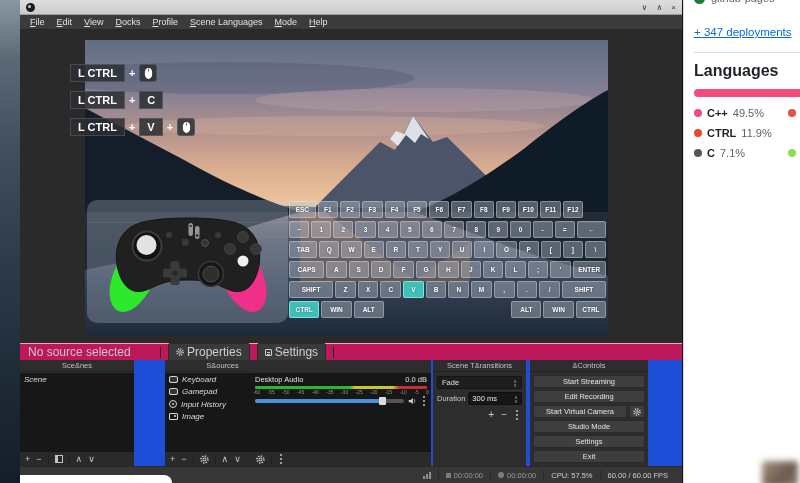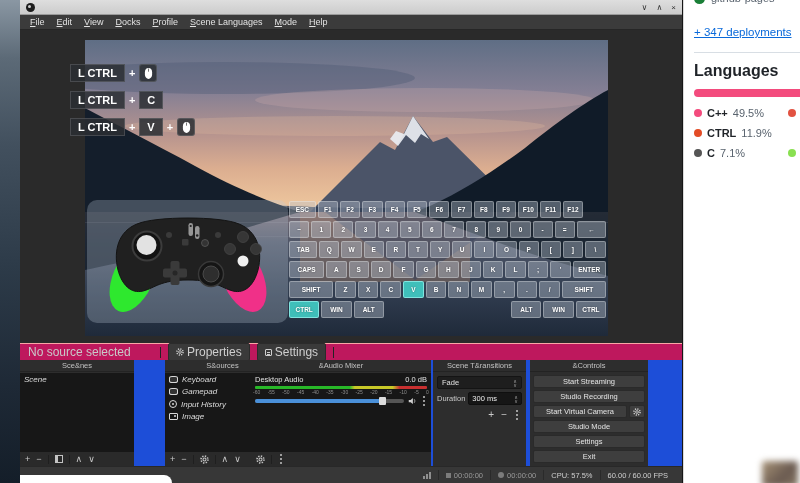--- a/index.html
+++ b/index.html
@@ -592,21 +592,20 @@
             <circle cx="6" cy="6" r="4.6" fill="none" stroke="#c4c4c4" stroke-width="2.2" stroke-dasharray="1.8 1.8"></circle>
             <circle cx="6" cy="6" r="2" fill="none" stroke="#c4c4c4" stroke-width="1.4"></circle>
           </svg>
           <span class="tb-sep"></span>
           <span>∧</span>
           <span>∨</span>
         </div>
       </div>
 
       <div class="dock dock-mixer">
-        <div class="dock-header">&amp;Audio Mixer</div>
         <div class="dock-body">
           <div class="mix-head">
             <span>Desktop Audio</span>
             <span>0.0 dB</span>
           </div>
           <div class="meter"></div>
           <div class="ticks">
 
           <span>-60</span>
               <span>-55</span>
@@ -676,21 +675,21 @@
         <div class="dock-header">&amp;Controls</div>
         <div class="dock-body panel">
           <div class="ctl">
 
               <div class="ctl-row">
                 <div class="ctl-btn">Start Streaming</div>
 
               </div>
 
               <div class="ctl-row">
-                <div class="ctl-btn">Studio Recording</div>
+                <div class="ctl-btn">Edit Recording</div>
 
               </div>
 
               <div class="ctl-row has-gear">
                 <div class="ctl-btn">Start Virtual Camera</div>
                 <div class="gear-btn">
                   <svg width="8" height="8" viewBox="0 0 12 12">
                     <circle cx="6" cy="6" r="4.6" fill="none" stroke="#cfcfcf" stroke-width="2.2" stroke-dasharray="1.8 1.8"></circle>
                     <circle cx="6" cy="6" r="2" fill="none" stroke="#cfcfcf" stroke-width="1.4"></circle>
                   </svg>

